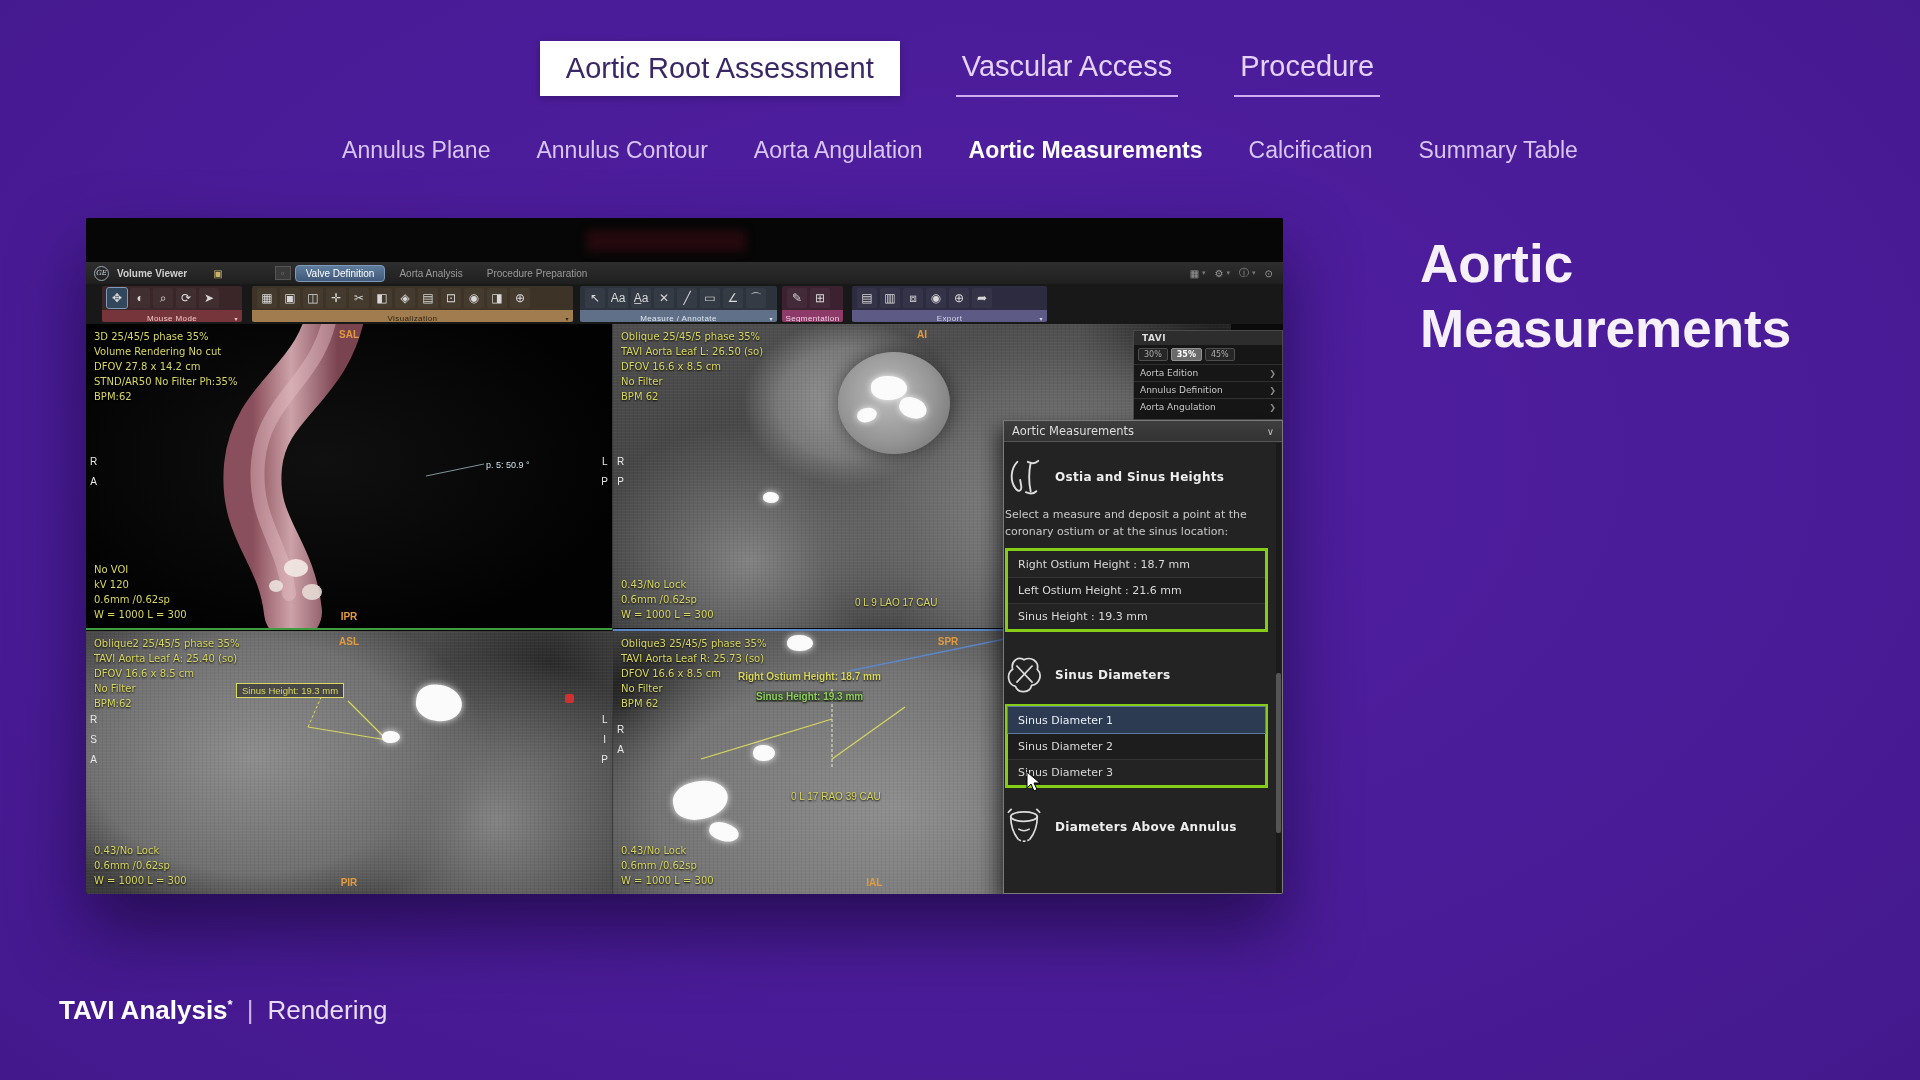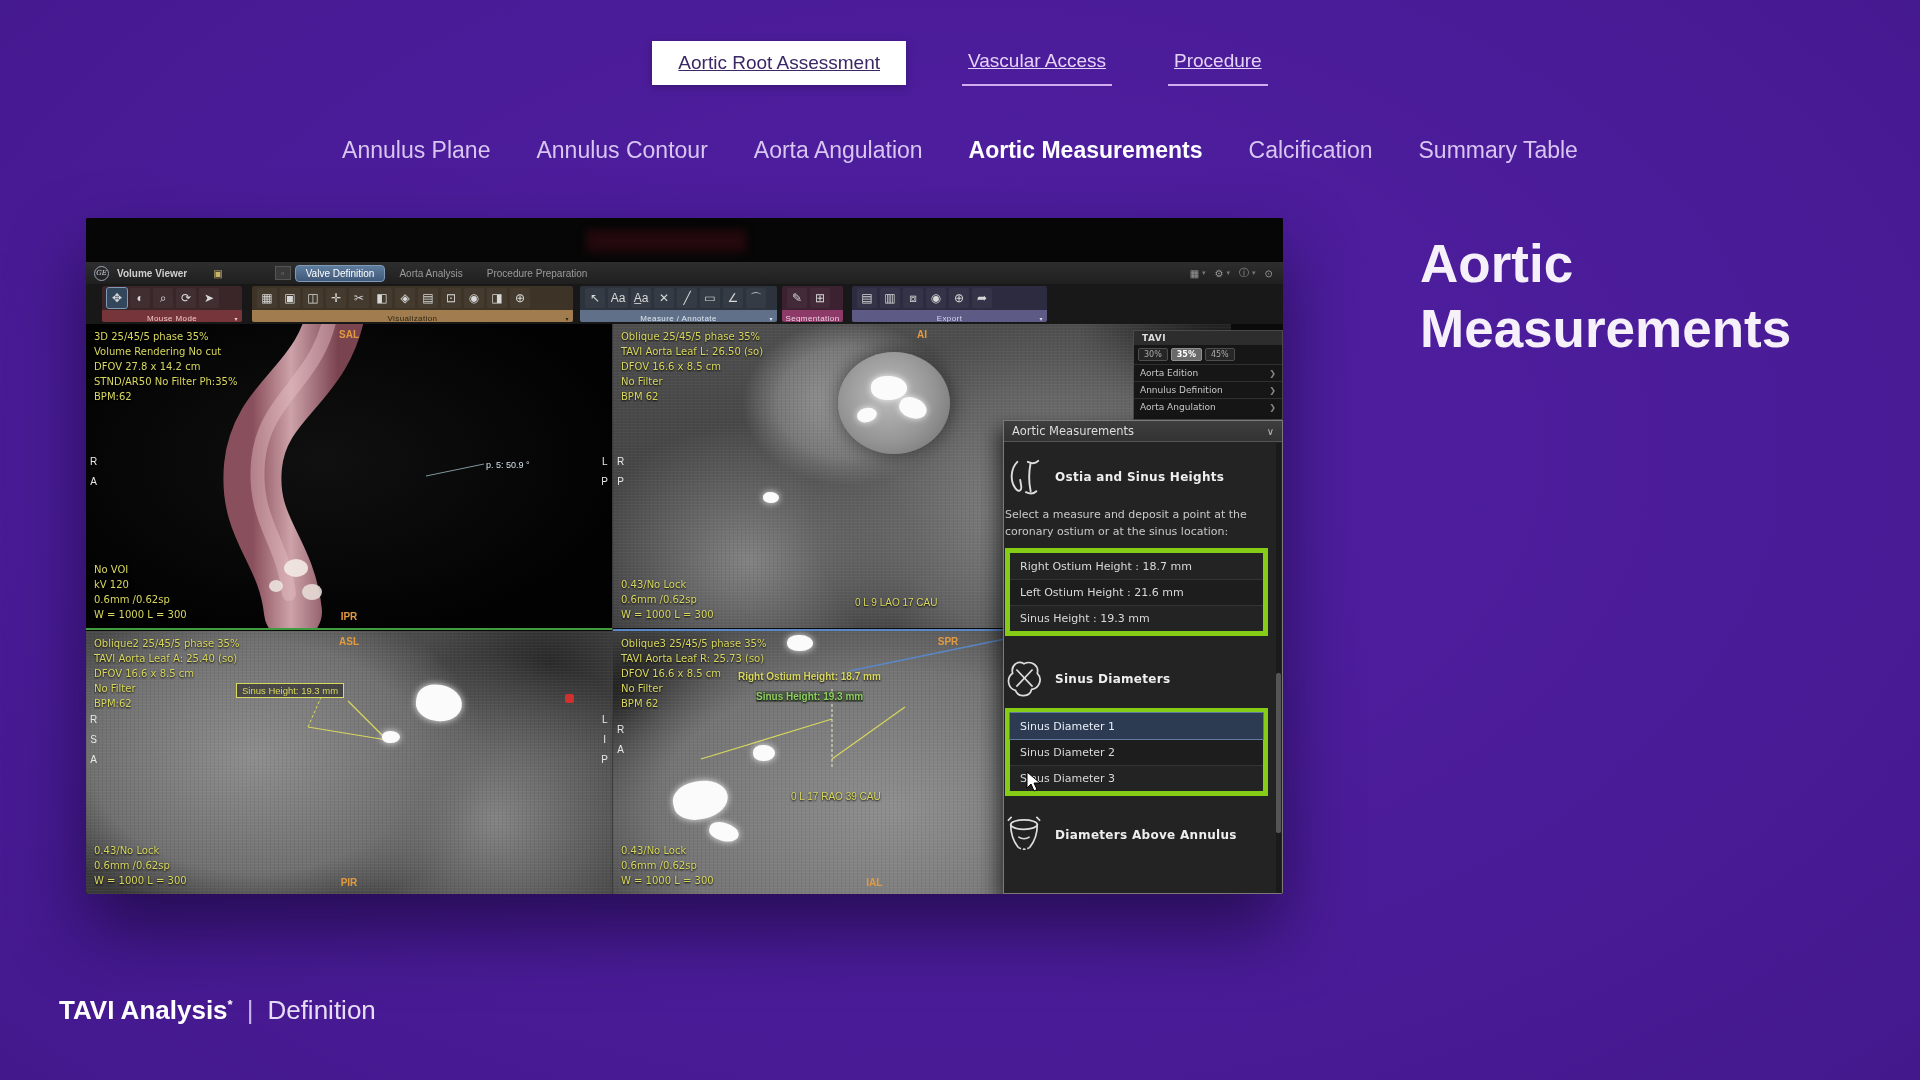--- a/index.html
+++ b/index.html
@@ -3,21 +3,21 @@
 <meta charset="utf-8">
 <style>
   html,body{margin:0;padding:0;width:1920px;height:1080px;overflow:hidden;
     font-family:"Liberation Sans",sans-serif;background:#4b1c99;}
   .page{position:relative;width:1920px;height:1080px;
     background:radial-gradient(ellipse 1400px 900px at 50% 42%, #4f1fa2 0%, #4b1c99 55%, #43188c 100%);}
 
   
   .topnav{position:absolute;top:40px;left:0;width:100%;display:flex;justify-content:center;
     align-items:center;gap:56px;}
-  .topnav .tab{font-size:19px;color:#e4d3f7;padding:10px 6px 12px 6px;cursor:pointer;text-decoration:underline;}
+  .topnav .tab{font-size:29px;color:#e4d3f7;padding:10px 6px 12px 6px;cursor:pointer;}
   .topnav .tab.underlined{border-bottom:2px solid #cfadee;}
   .topnav .tab.active{background:#ffffff;color:#3a2766;padding:11px 26px;border-bottom:none;
     box-shadow:0 2px 8px rgba(0,0,0,.25);}
   .subnav{position:absolute;top:137px;left:0;width:100%;display:flex;justify-content:center;
     gap:46px;}
   .subnav .item{font-size:23px;color:#d8c5f2;cursor:pointer;}
   .subnav .item.active{color:#ffffff;font-weight:bold;}
 
   
   .sidetext{position:absolute;left:1420px;top:232px;width:440px;color:#f6f0fb;}
@@ -152,21 +152,21 @@
   .ampanel .hdr{height:21px;background:linear-gradient(#3e3e3e,#333);border-bottom:1px solid #555;
       display:flex;align-items:center;justify-content:space-between;padding:0 8px;color:#ddd;font-size:11.5px;}
   .ampanel .hdr .chev{color:#bbb;font-size:10px;cursor:pointer;}
   .amscroll{position:absolute;right:1px;top:22px;width:5px;height:451px;background:#1a1a1a;}
   .amscroll .thumb{position:absolute;left:0;width:5px;top:230px;height:160px;background:#555;border-radius:2px;}
   .ambody{padding:10px 14px 0 1px;}
   .amsec{display:flex;align-items:center;gap:12px;margin-top:4px;}
   .amsec .sicon{flex:0 0 38px;height:42px;}
   .amsec .shead{color:#eee;font-size:12px;font-weight:bold;letter-spacing:.3px;}
   .amdesc{color:#c9c9c9;font-size:11px;line-height:1.55;margin-top:8px;}
-  .ambox{border:5px solid #84cc16;margin-top:8px;background:#1d1d1d;}
+  .ambox{border:3px solid #84cc16;margin-top:8px;background:#1d1d1d;}
   .amrow{height:26px;display:flex;align-items:center;padding-left:10px;color:#d9d9d9;font-size:11px;
       border-top:1px solid #343434;cursor:pointer;}
   .amrow:first-child{border-top:none;}
   .amrow:nth-child(odd){background:#232323;}
   .amrow.selected{background:#2c3b52;outline:1px solid #5e7a9e;color:#e8eef6;}
   .cursor{position:absolute;left:22px;top:350px;z-index:9;}
 
   .gap18{height:18px;} .gap14{height:14px;}
 </style>
 </head>
@@ -189,21 +189,21 @@
     <div class="item">Summary Table</div>
   </div>
 
   <div class="sidetext">
     <div class="h1">Aortic Measurements</div>
   </div>
 
   <div class="footer">
     <span class="brand"><span>TAVI Analysis</span><sup>*</sup></span>
     <span class="sep">|</span>
-    <span class="cat">Definition</span>
+    <span class="cat">Rendering</span>
   </div>
 
   <div class="app">
     <div class="win-topstrip">
       <div class="redact"></div>
     </div>
 
     <div class="titlebar">
       <div class="gelogo">GE</div>
       <div class="appname">Volume Viewer</div>

